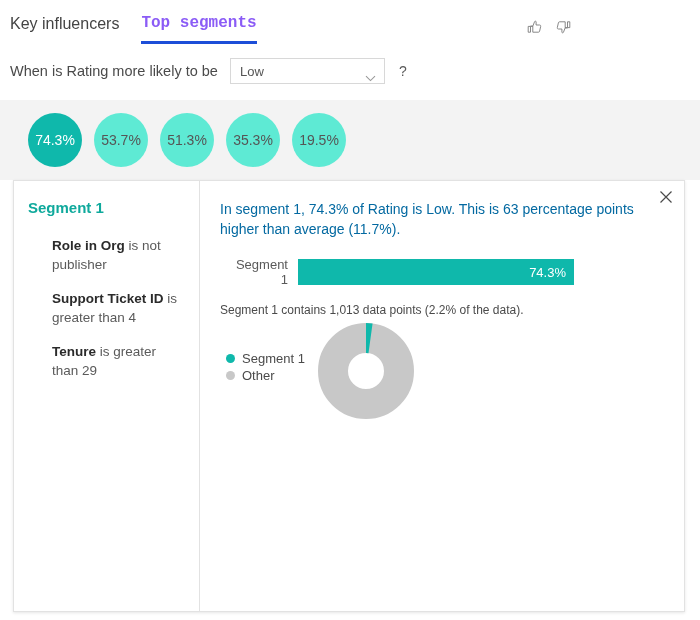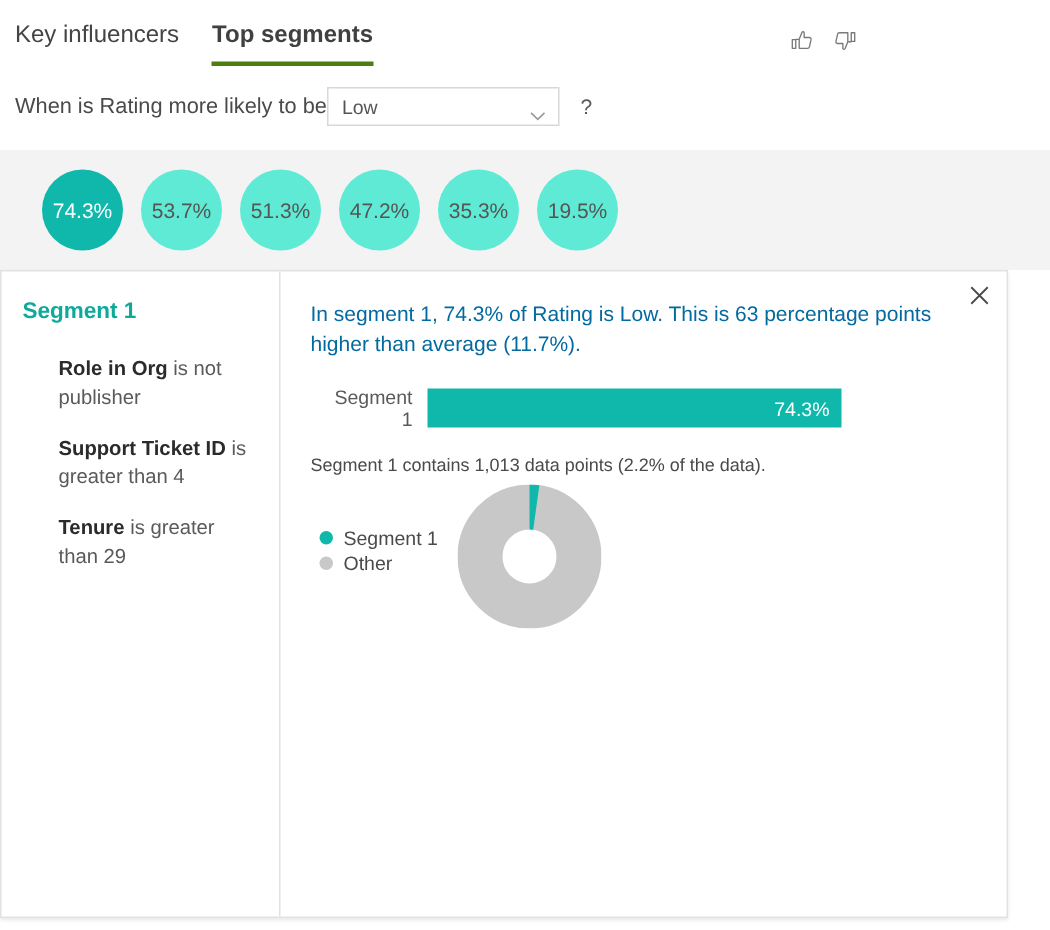--- a/index.html
+++ b/index.html
@@ -35,23 +35,24 @@
     font-size: 16px;
     color: #444444;
     padding: 0 0 8px 0;
     margin-right: 22px;
     cursor: pointer;
     white-space: nowrap;
     border-bottom: 3px solid transparent;
     line-height: 19px;
   }
   .tab.active {
-    color: #404040;
+    color: #8b5cf6;
     font-weight: bold;
-    border-bottom: 3px solid #4d7c0f;
+    border-bottom: 3px solid #1d4ed8;
+    font-family: Liberation Mono, monospace;
   }
 
   #feedback-icons {
     position: absolute;
     right: 12px;
     top: 18px;
     display: flex;
     gap: 10px;
     align-items: center;
   }
@@ -66,20 +67,21 @@
   #filter-row {
     position: absolute;
     left: 10px;
     top: 58px;
     display: flex;
     align-items: center;
   }
   #filter-label {
     font-size: 14.5px;
     color: #4a4a4a;
+    margin-right: 12px;
     white-space: nowrap;
   }
   #dropdown {
     width: 155px;
     height: 26px;
     border: 1px solid #d8d8d8;
     background: #ffffff;
     display: flex;
     align-items: center;
     justify-content: space-between;
@@ -133,21 +135,21 @@
     flex: 0 0 auto;
   }
   .bubble.selected {
     background: #0fb8ab;
     color: #ffffff;
   }
 
   
   #card {
     position: absolute;
-    left: 0;
+    left: 13px;
     top: 180px;
     width: 672px;
     height: 432px;
     background: #ffffff;
     border: 1px solid #e2e2e2;
     box-shadow: 0 1px 3px rgba(0,0,0,0.10);
     box-sizing: border-box;
     display: flex;
   }
   #left-panel {
@@ -321,21 +323,20 @@
       </span>
     </div>
     <span id="help-icon">?</span>
   </div>
 </div>
 
 <div id="bubble-strip">
   <div class="bubble selected">74.3%</div>
   <div class="bubble">53.7%</div>
   <div class="bubble">51.3%</div>
-  <div class="bubble">47.2%</div>
   <div class="bubble">35.3%</div>
   <div class="bubble">19.5%</div>
 </div>
 
 <div id="card">
 
   <div id="left-panel">
     <div id="segment-title">Segment 1</div>
 
     <div class="condition">

